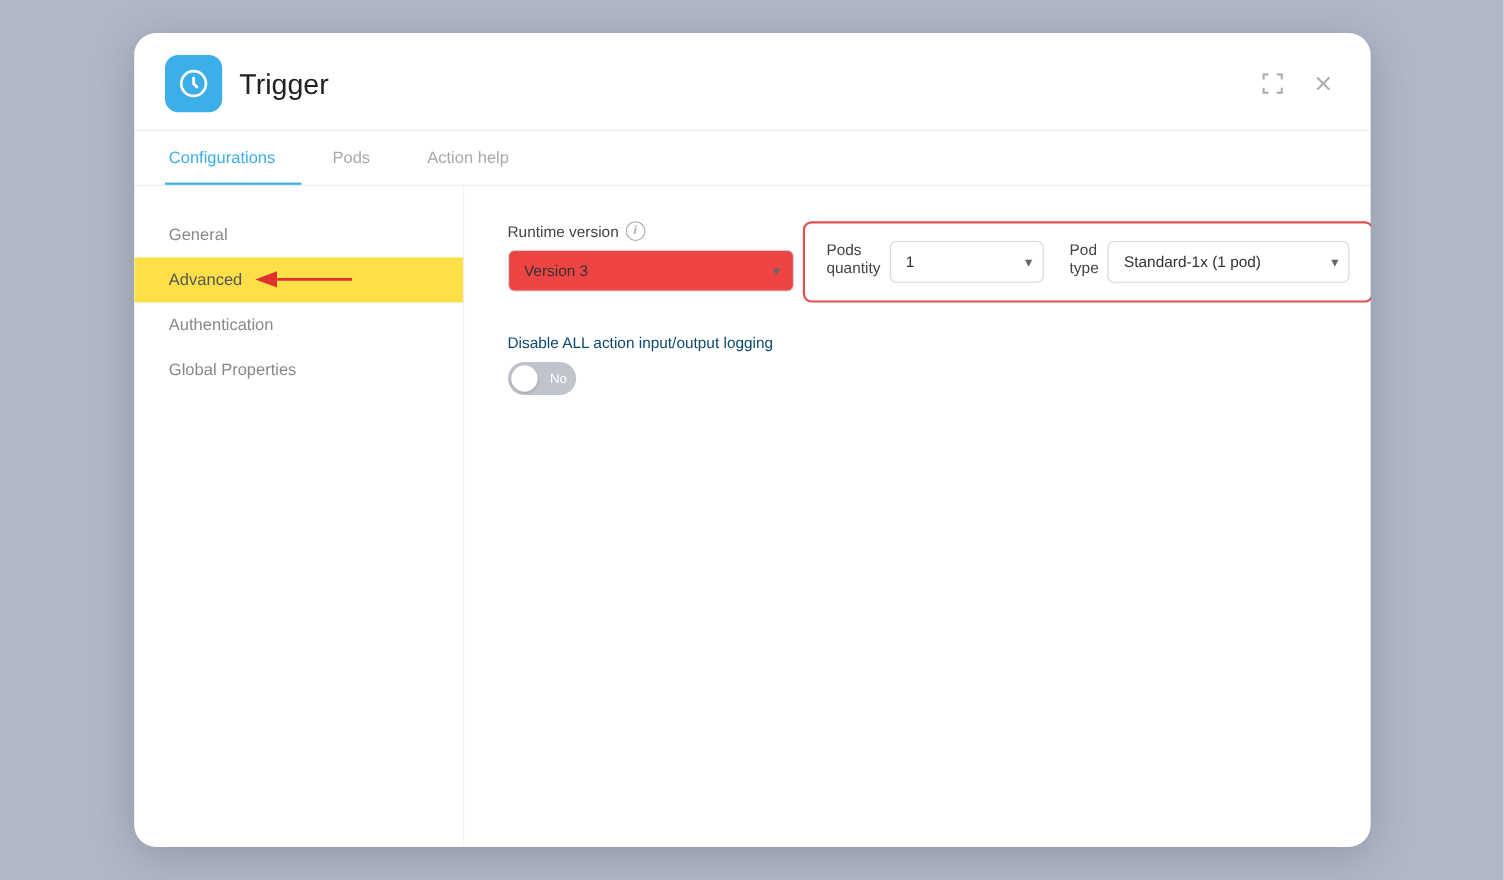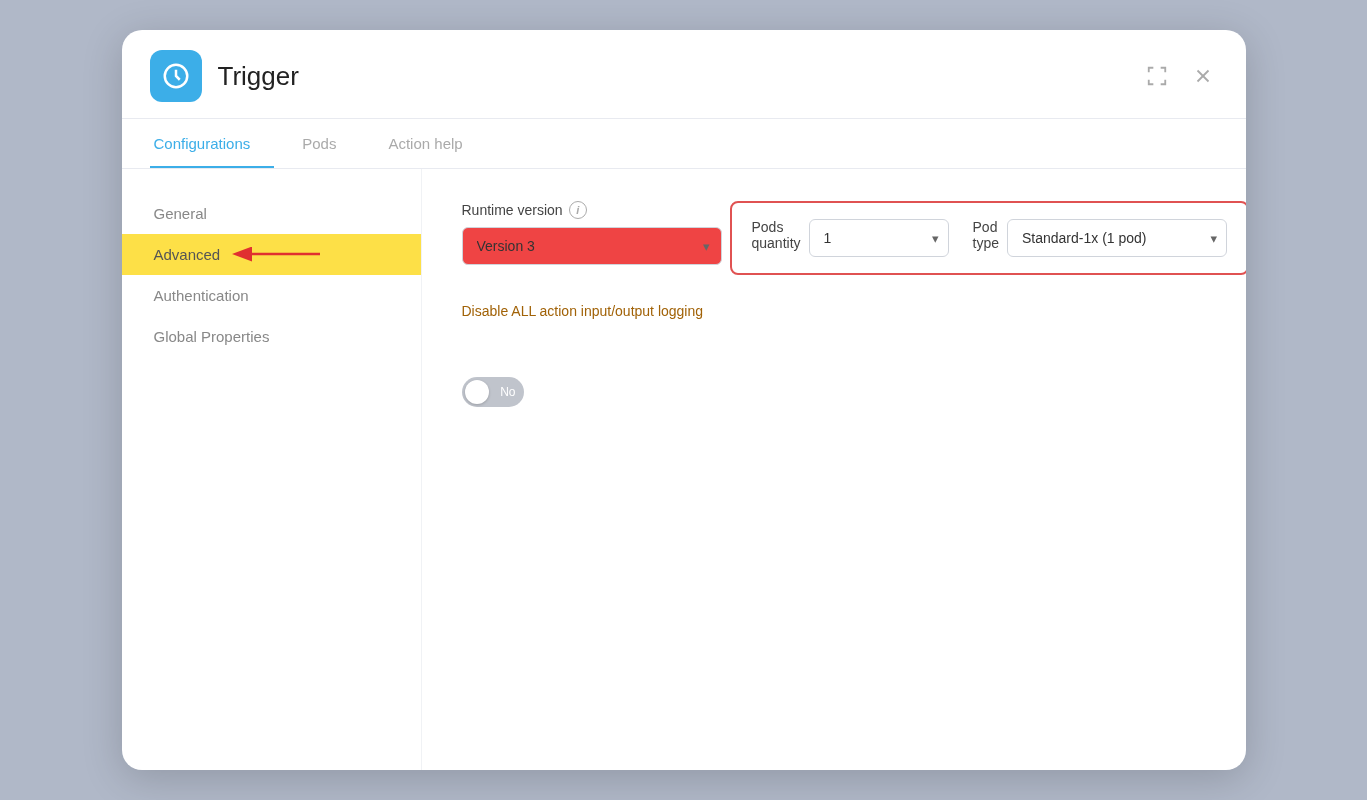--- a/index.html
+++ b/index.html
@@ -231,26 +231,25 @@
       right: 10px;
     }
     
     .toggle-section {
       display: flex;
       flex-direction: column;
       gap: 10px;
     }
     .toggle-label {
       font-size: 14px;
-      color: #a16207;
+      color: #0c4a6e;
     }
     .toggle-wrapper {
       display: flex;
       align-items: center;
-      margin-top: 48px;
     }
     .toggle {
       position: relative;
       width: 62px;
       height: 30px;
       background: #c0c4cc;
       border-radius: 15px;
       cursor: pointer;
       display: flex;
       align-items: center;

